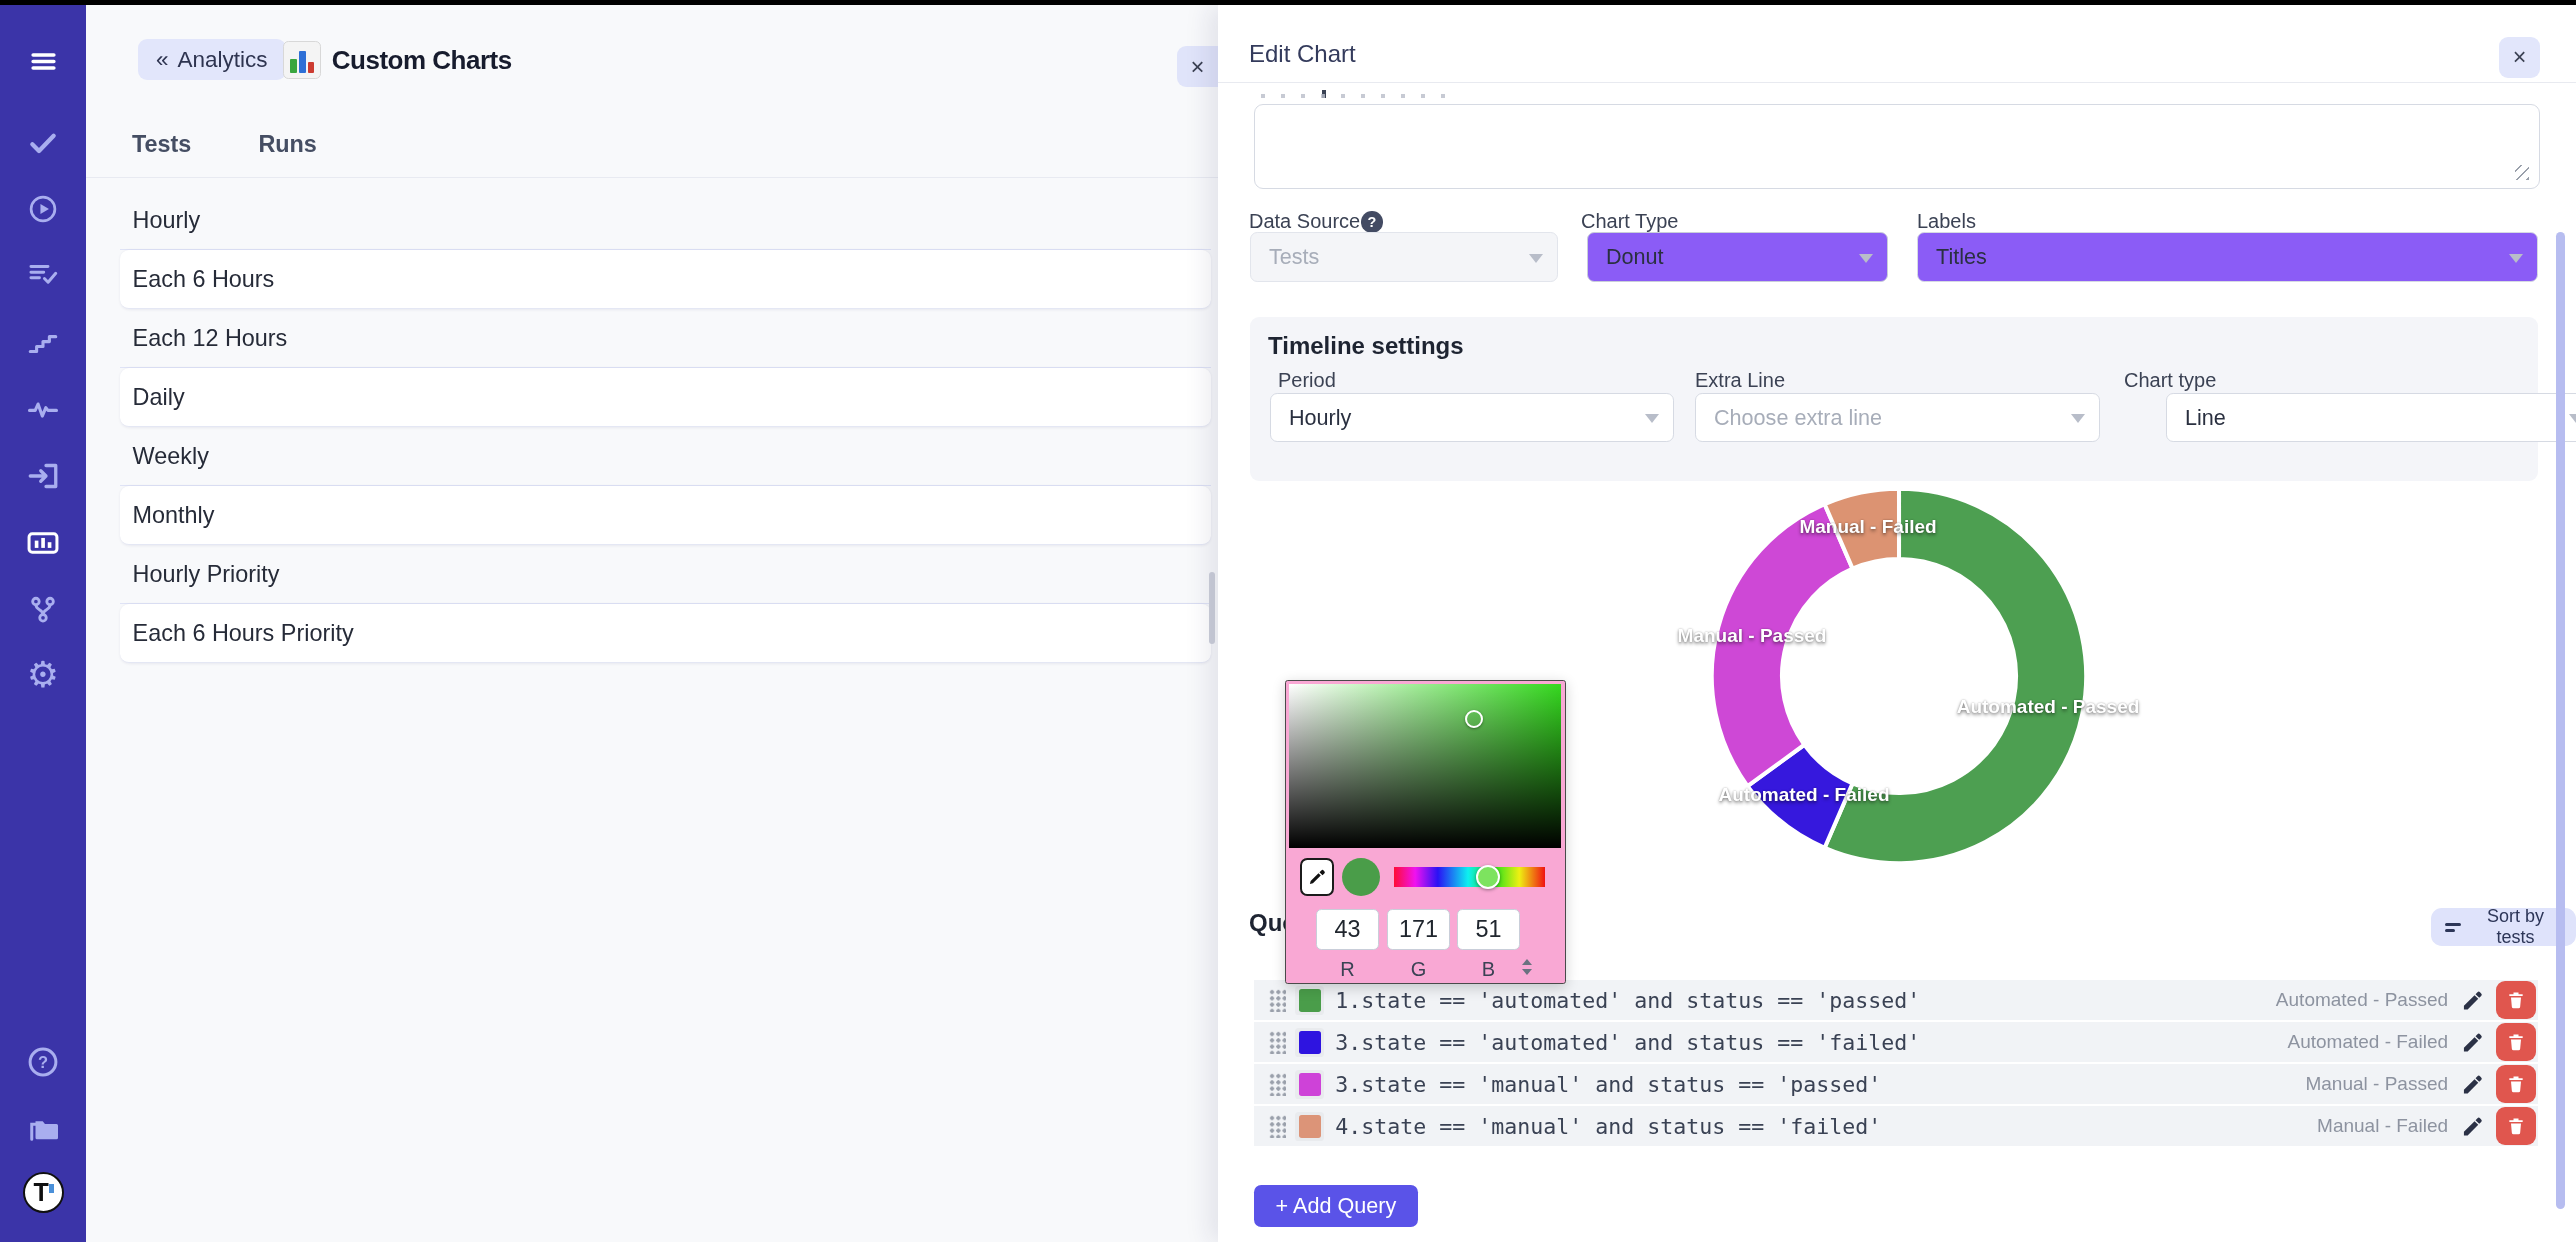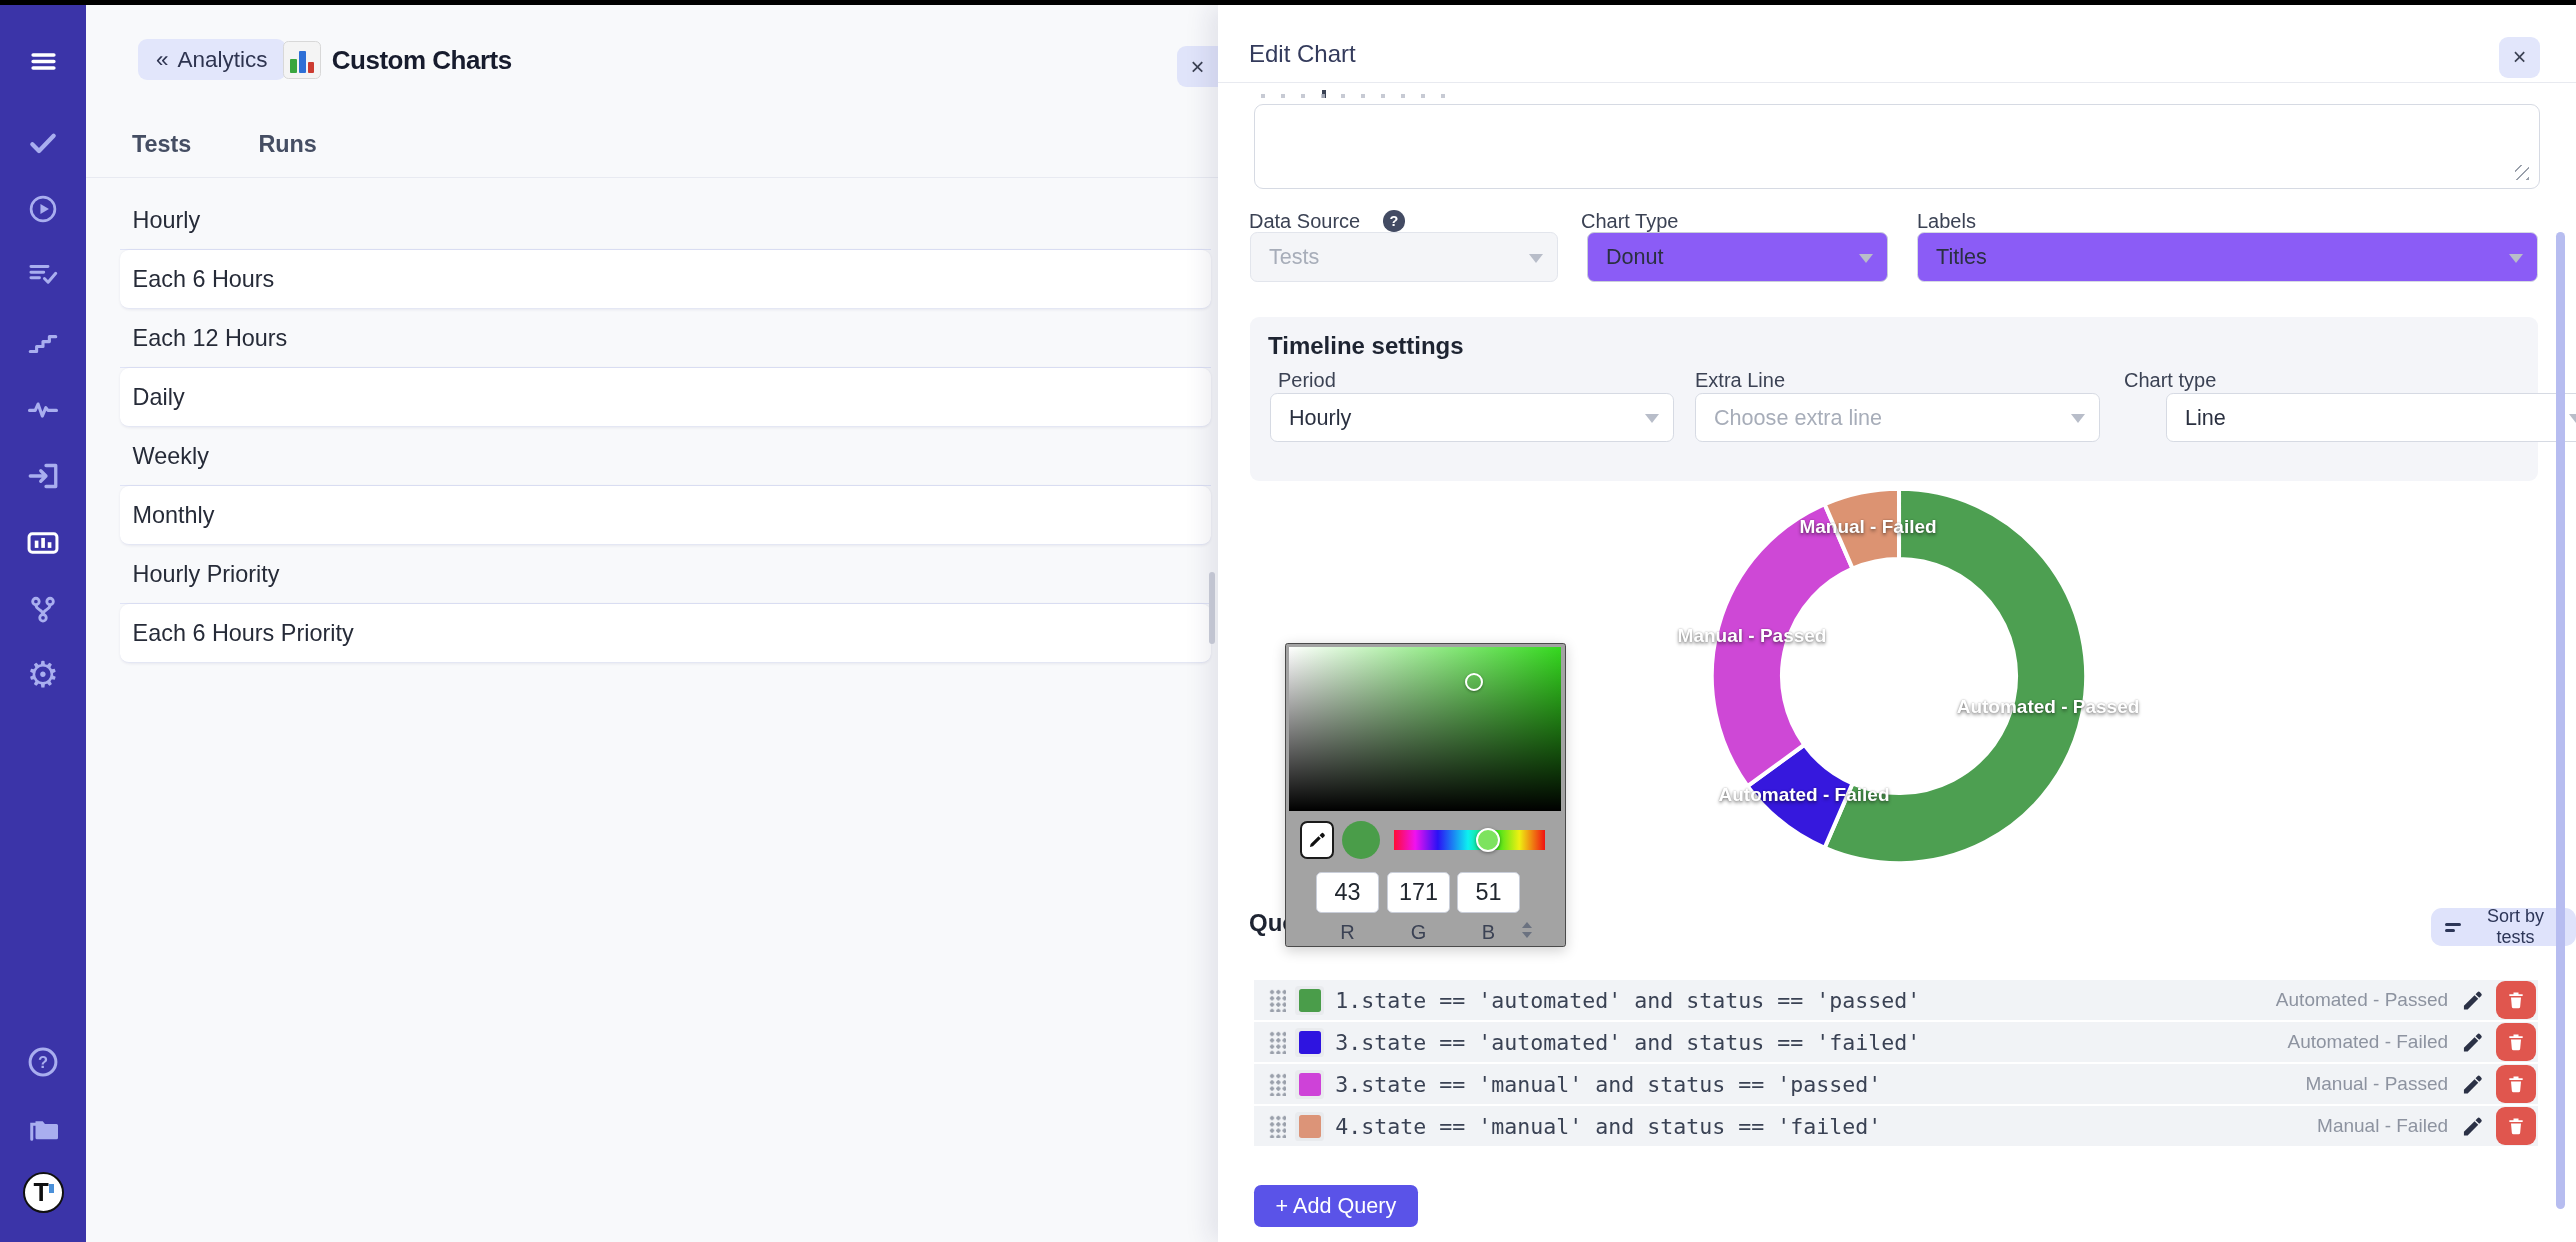--- a/index.html
+++ b/index.html
@@ -49,42 +49,42 @@
 
   .clipped-label { position:absolute; left:43px; top:89px; width:198px; height:3.6px;
                    background:repeating-linear-gradient(90deg,#b9bdc9 0 3.6px,transparent 3.6px 20px); opacity:.8; }
   .clipped-tick { position:absolute; left:104px; top:85px; width:3.6px; height:8px; background:#3a4254; }
 
   .ep-textarea { position:absolute; left:36px; top:99px; width:1286px; height:85px; border:1.8px solid #d6dae3; border-radius:9px;
                  background:#fff; resize:none; font-family:inherit; font-size:21.6px; padding:10.8px; color:#2a3040; }
   .resize-grip { position:absolute; left:1297px; top:160px; width:14.4px; height:14.4px; pointer-events:none;
                  background:repeating-linear-gradient(135deg,transparent 0 3.6px,#9aa0ab 3.6px 5.4px,transparent 5.4px 7.2px); }
 
-  .fld-label { position:absolute; font-size:20px; color:#3b4254; display:flex; gap:23px; }
+  .fld-label { position:absolute; font-size:20px; color:#3b4254; display:flex; align-items:center; gap:1px; }
   .help-dot { width:21.6px; height:21.6px; border-radius:50%; background:#434b63; color:#fff; font-size:14.4px; font-weight:bold;
               display:inline-flex; align-items:center; justify-content:center; }
   .sel { position:absolute; height:50px; border-radius:7.2px; border:1.8px solid #d6dae3; background:#8b5cf6; display:flex; align-items:center;
          padding:0 18px; font-size:21.6px; color:#2a3040; cursor:pointer; }
   .sel .caret { position:absolute; right:14.4px; top:50%; margin-top:-3.6px; width:0; height:0;
                 border-left:7.2px solid transparent; border-right:7.2px solid transparent; border-top:9px solid #b8bdc9; }
   .sel.disabled { background:#f4f5f8; border-color:#e2e5ec; color:#a7adb9; cursor:default; }
   .sel.placeholder { color:#a7adb9; }
 
   .timeline-box { position:absolute; left:32px; top:312px; width:1288px; height:164px; background:#f4f5f9; border-radius:9px; }
   .tl-title { position:absolute; left:18px; top:14.4px; font-size:24px; font-weight:bold; color:#1e2432; }
   .tl-label { position:absolute; top:52px; font-size:20px; color:#3b4254; }
   .timeline-box .sel { top:76px; height:49px; background:#fff; }
 
   .donut-wrap { position:absolute; left:474px; top:464px; width:414px; height:414px; }
   .donut-labels { position:absolute; left:0; top:0; width:414px; height:414px; pointer-events:none; }
   .donut-label { position:absolute; transform:translate(-50%,-50%); white-space:nowrap; font-size:19px; font-weight:bold; color:#fff;
                  text-shadow:0 1.8px 3.6px rgba(0,0,0,.45), 0 0 1.8px rgba(0,0,0,.3); }
 
   
-  .picker { position:absolute; left:67px; top:638px; width:281px; height:304px; background:#a3a3a3; border:1.8px solid #4a4a4a;
+  .picker { position:absolute; left:67px; top:675px; width:281px; height:304px; background:#f9a8d4; border:1.8px solid #4a4a4a;
             border-radius:2.7px; z-index:50; box-shadow:0 3.6px 12.6px rgba(0,0,0,.18); }
   .sat-area { position:absolute; left:2.7px; top:2.7px; width:272px; height:164px; cursor:crosshair;
               background:linear-gradient(to top,#000,rgba(0,0,0,0)), linear-gradient(to right,#fff,#35d81f); }
   .sat-cursor { position:absolute; left:68%; top:21%; width:18px; height:18px; border:2.7px solid #fff; border-radius:50%;
                 transform:translate(-50%,-50%); box-shadow:0 0.9px 2.7px rgba(0,0,0,.4); }
   .dropper-btn { position:absolute; left:13.5px; top:177px; width:34px; height:38px; background:#fff; border:2.7px solid #1b1b1b;
                  border-radius:7.2px; display:flex; align-items:center; justify-content:center; cursor:pointer; }
   .cur-swatch { position:absolute; left:56px; top:177px; width:38px; height:38px; border-radius:50%; background:#4a9d49; }
   .hue-track { position:absolute; left:108px; top:186px; width:151px; height:20px; cursor:pointer;
                background:linear-gradient(to right,#ff0d35 0%,#f012f0 14%,#2a12f5 29%,#0df0f0 49%,#22e01c 66%,#eef012 83%,#f01212 100%); }

